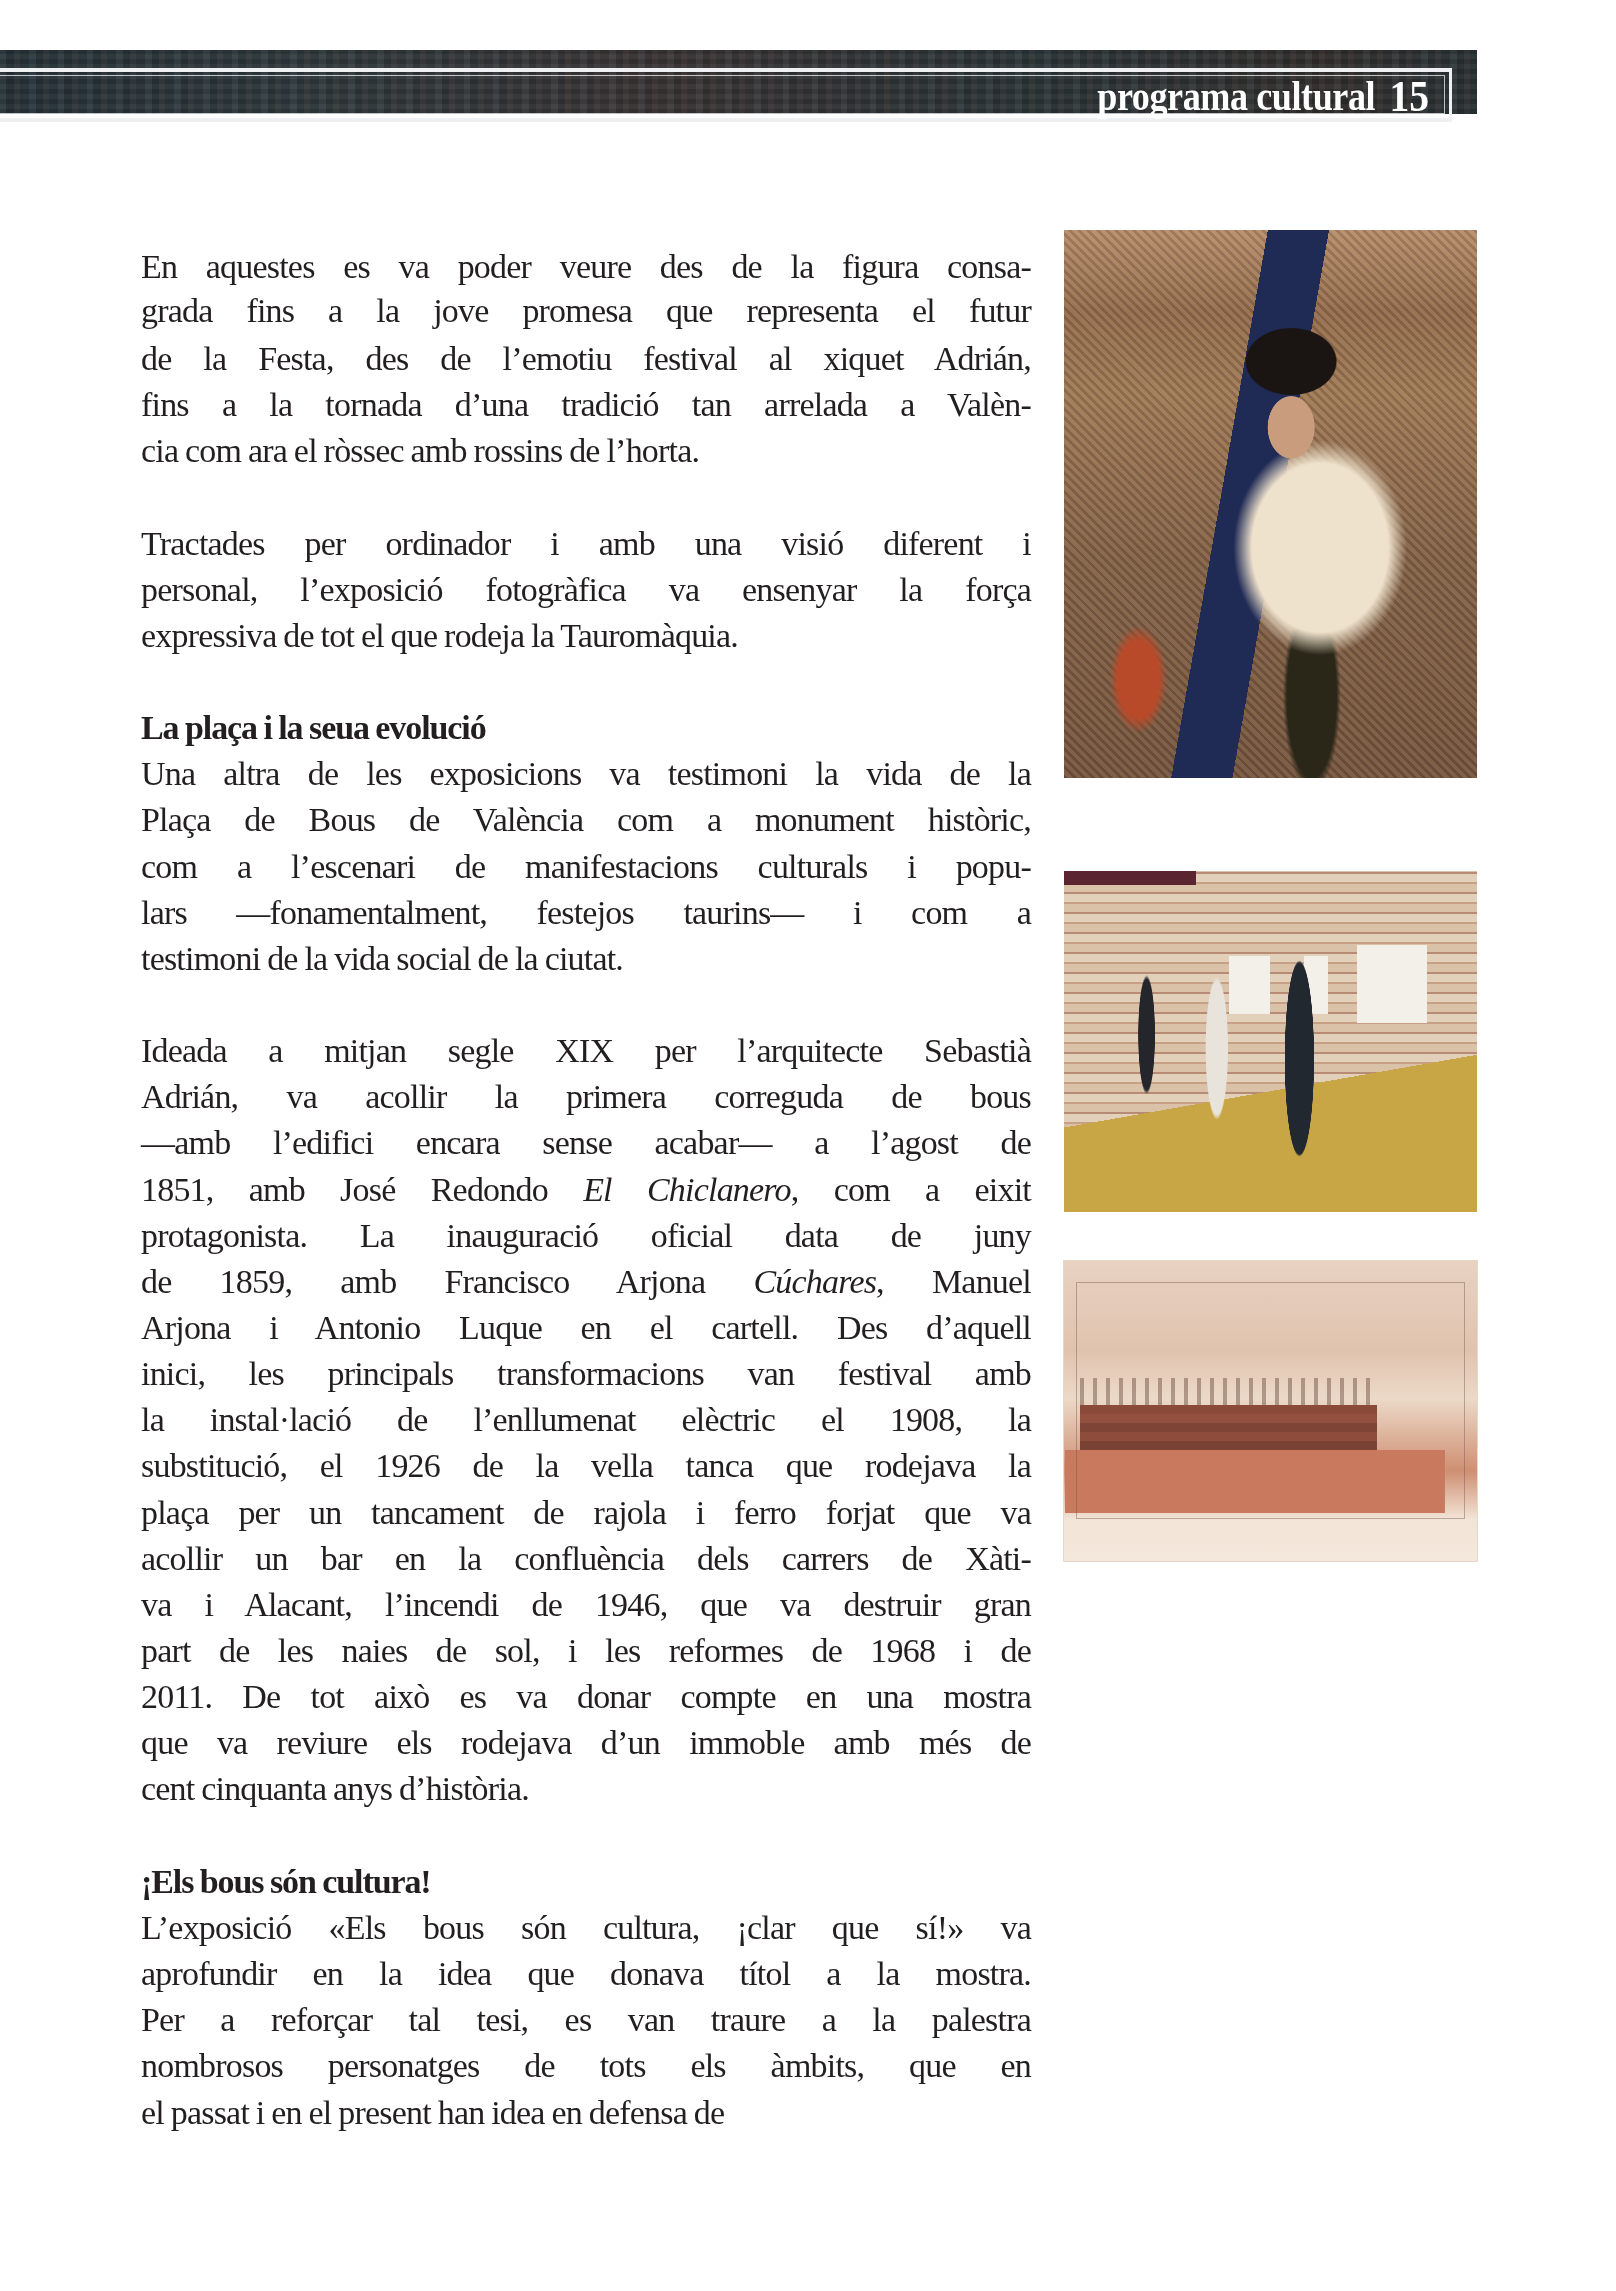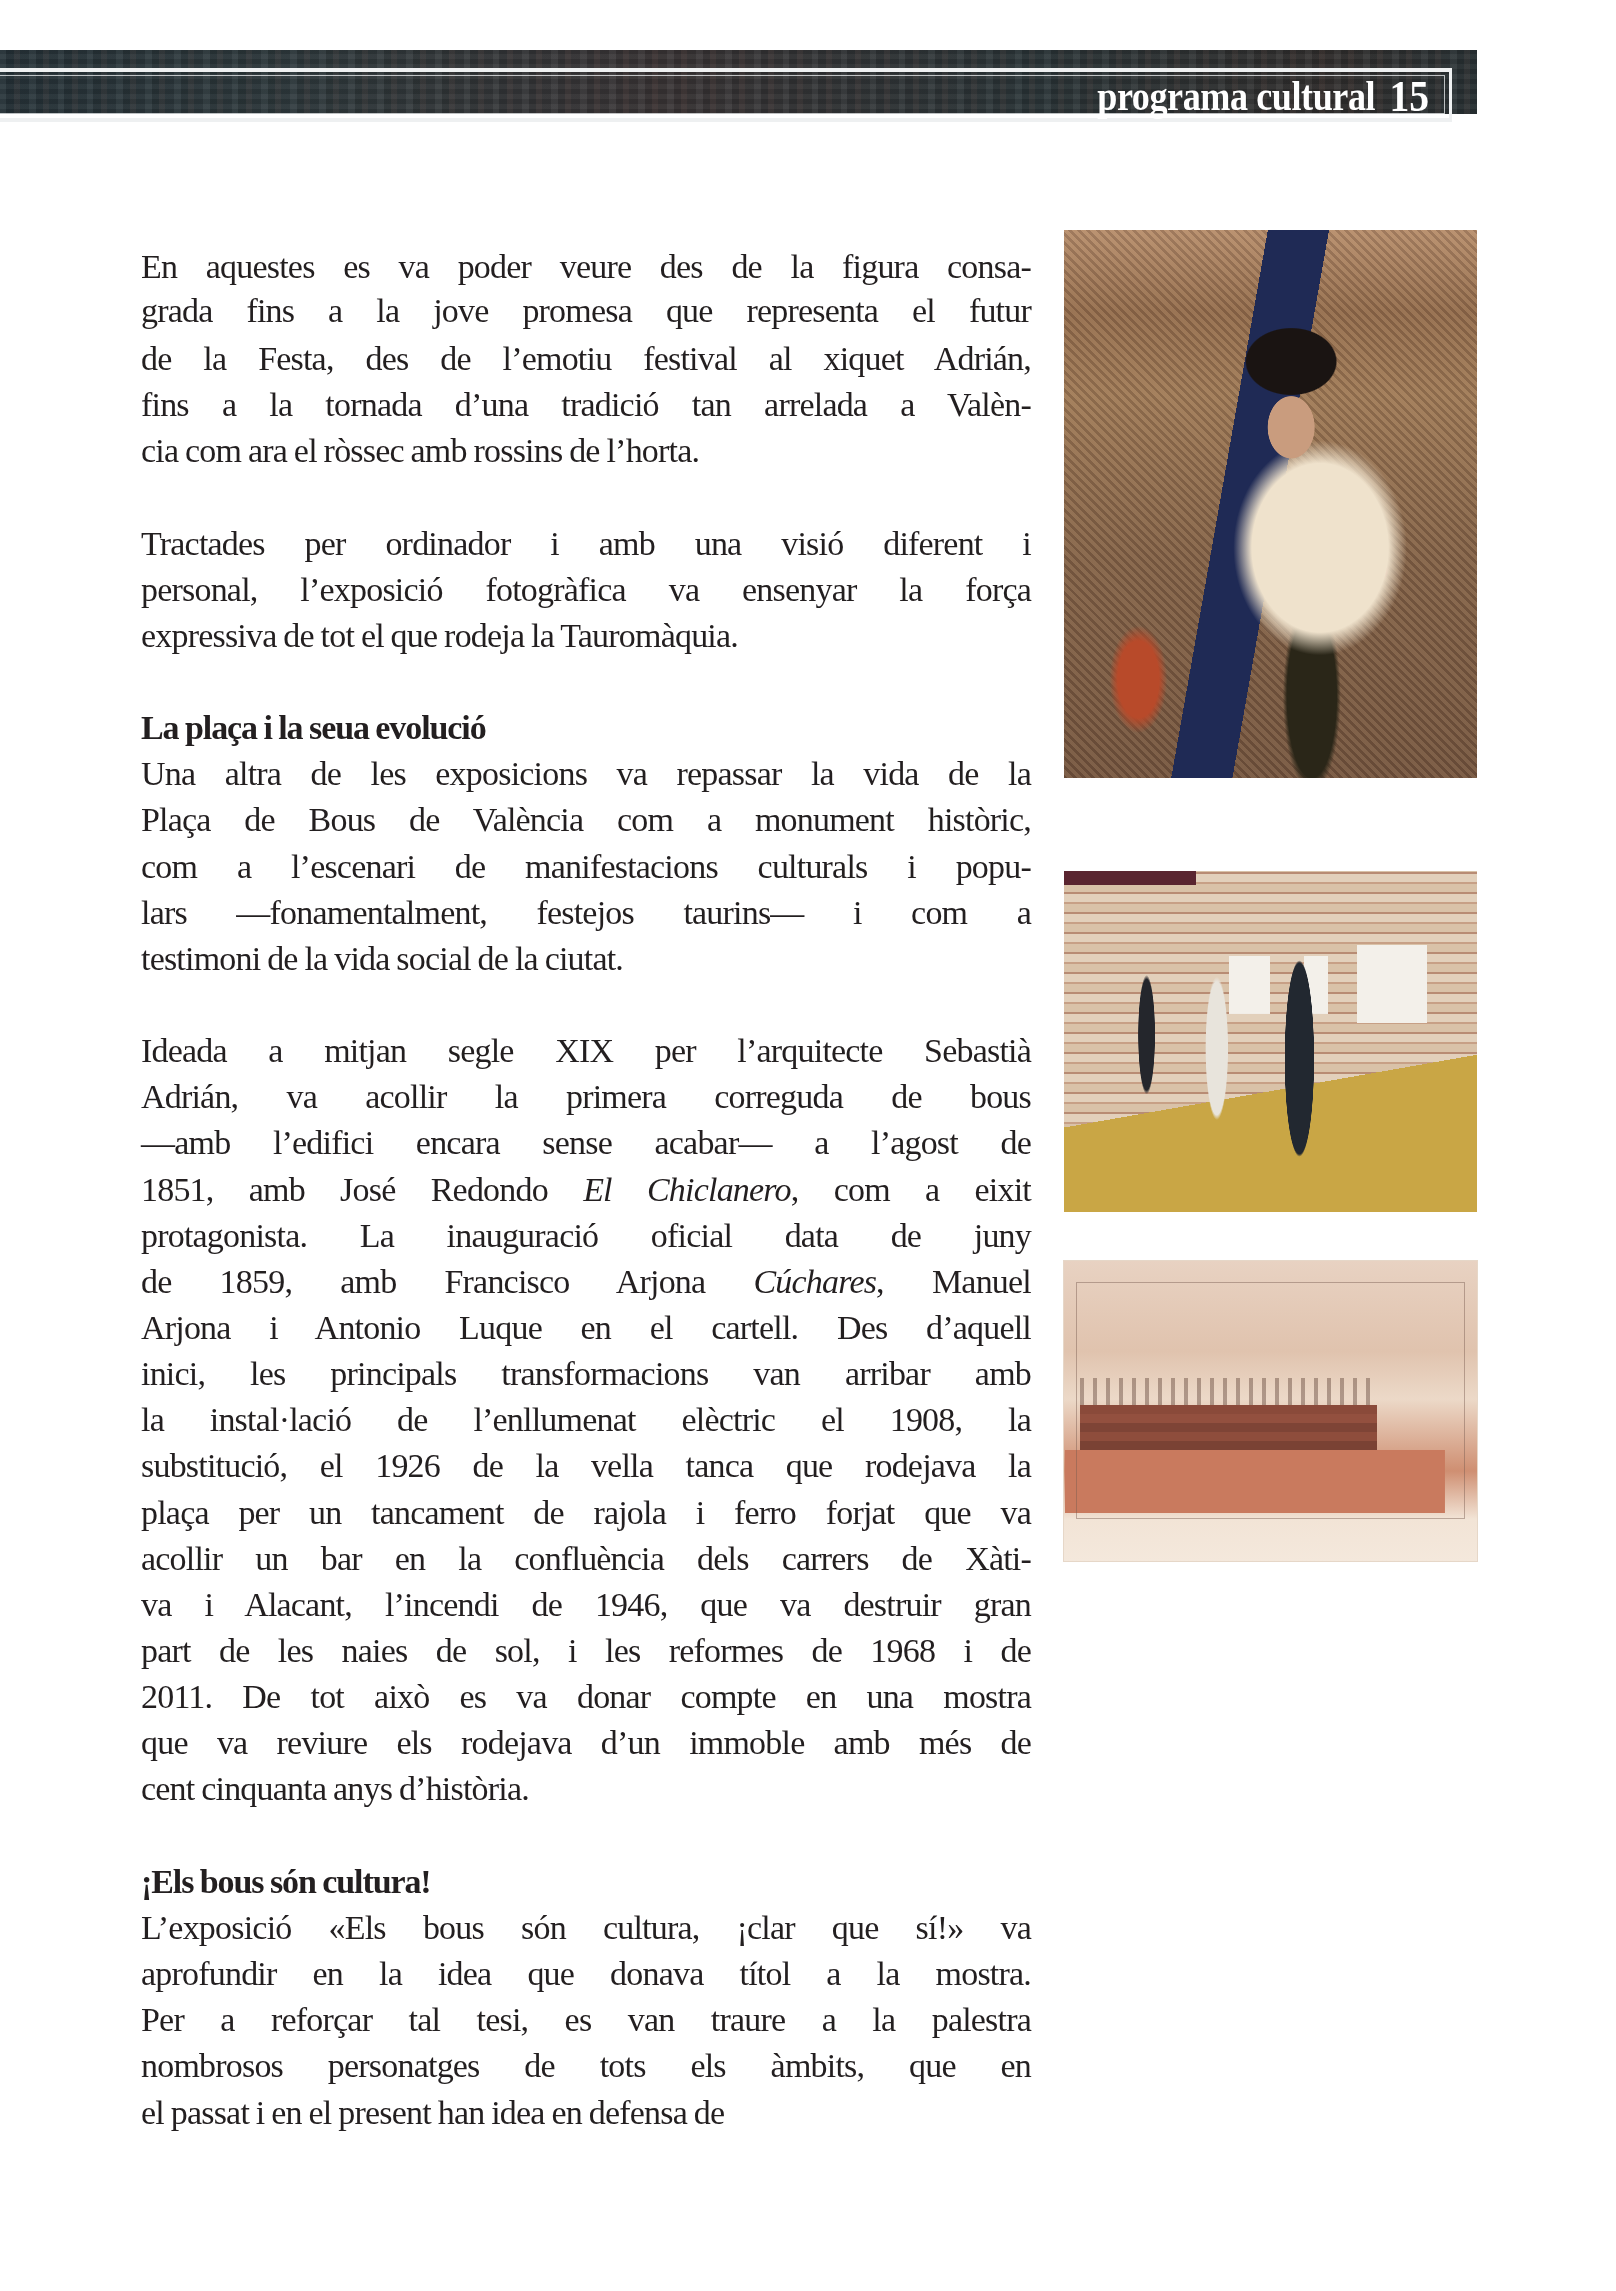--- a/index.html
+++ b/index.html
@@ -108,33 +108,33 @@
 <div class="col" id="text-col">
     <div class="line" style="top: 244px;">En aquestes es va poder veure des de la figura consa-</div>
     <div class="line" style="top: 288px;">grada fins a la jove promesa que representa el futur</div>
     <div class="line" style="top: 336px;">de la Festa, des de l’emotiu festival al xiquet Adrián,</div>
     <div class="line" style="top: 382px;">fins a la tornada d’una tradició tan arrelada a Valèn-</div>
     <div class="line last" style="top: 428px;">cia com ara el ròssec amb rossins de l’horta.</div>
     <div class="line" style="top: 521px;">Tractades per ordinador i amb una visió diferent i</div>
     <div class="line" style="top: 567px;">personal, l’exposició fotogràfica va ensenyar la força</div>
     <div class="line last" style="top: 613px;">expressiva de tot el que rodeja la Tauromàquia.</div>
     <div class="line head" style="top: 705px;">La plaça i la seua evolució</div>
-    <div class="line" style="top: 751px;">Una altra de les exposicions va repassar la vida de la</div>
+    <div class="line" style="top: 751px;">Una altra de les exposicions va testimoni la vida de la</div>
     <div class="line" style="top: 797px;">Plaça de Bous de València com a monument històric,</div>
     <div class="line" style="top: 844px;">com a l’escenari de manifestacions culturals i popu-</div>
     <div class="line" style="top: 890px;">lars —fonamentalment, festejos taurins— i com a</div>
     <div class="line last" style="top: 936px;">testimoni de la vida social de la ciutat.</div>
     <div class="line" style="top: 1028px;">Ideada a mitjan segle XIX per l’arquitecte Sebastià</div>
     <div class="line" style="top: 1074px;">Adrián, va acollir la primera correguda de bous</div>
     <div class="line" style="top: 1120px;">—amb l’edifici encara sense acabar— a l’agost de</div>
     <div class="line" style="top: 1167px;"><span>1851, amb José Redondo </span><em>El Chiclanero</em><span>, com a eixit</span></div>
     <div class="line" style="top: 1213px;">protagonista. La inauguració oficial data de juny</div>
     <div class="line" style="top: 1259px;"><span>de 1859, amb Francisco Arjona </span><em>Cúchares</em><span>, Manuel</span></div>
     <div class="line" style="top: 1305px;">Arjona i Antonio Luque en el cartell. Des d’aquell</div>
-    <div class="line" style="top: 1351px;">inici, les principals transformacions van arribar amb</div>
+    <div class="line" style="top: 1351px;">inici, les principals transformacions van festival amb</div>
     <div class="line" style="top: 1397px;">la instal·lació de l’enllumenat elèctric el 1908, la</div>
     <div class="line" style="top: 1443px;">substitució, el 1926 de la vella tanca que rodejava la</div>
     <div class="line" style="top: 1490px;">plaça per un tancament de rajola i ferro forjat que va</div>
     <div class="line" style="top: 1536px;">acollir un bar en la confluència dels carrers de Xàti-</div>
     <div class="line" style="top: 1582px;">va i Alacant, l’incendi de 1946, que va destruir gran</div>
     <div class="line" style="top: 1628px;">part de les naies de sol, i les reformes de 1968 i de</div>
     <div class="line" style="top: 1674px;">2011. De tot això es va donar compte en una mostra</div>
     <div class="line" style="top: 1720px;">que va reviure els rodejava d’un immoble amb més de</div>
     <div class="line last" style="top: 1766px;">cent cinquanta anys d’història.</div>
     <div class="line head" style="top: 1859px;">¡Els bous són cultura!</div>

